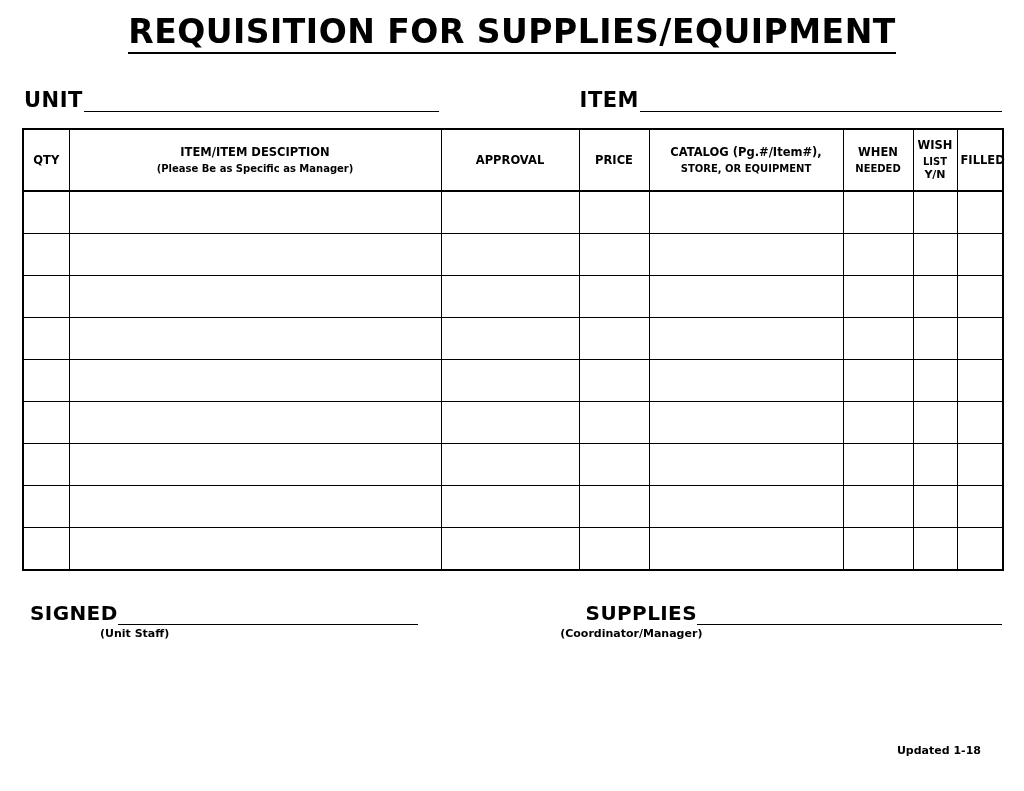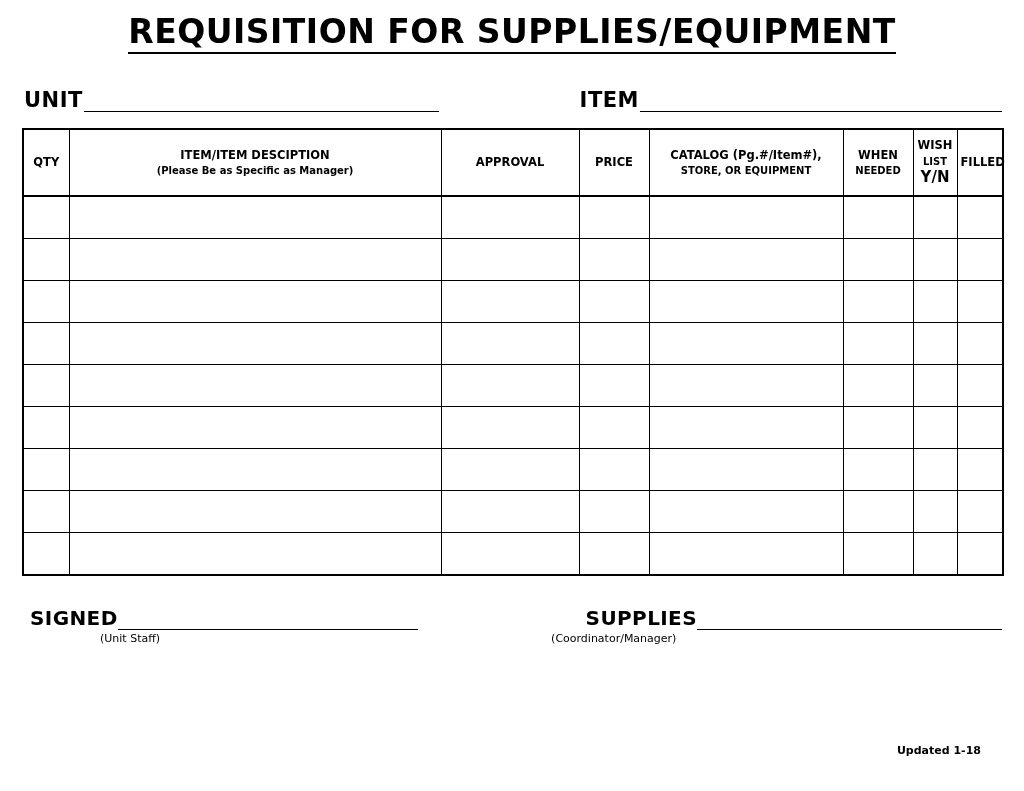--- a/index.html
+++ b/index.html
@@ -89,21 +89,21 @@
   }
   table.req thead th.outer-top { border-top: 2px solid #000; }
   .th-sub {
     display: block;
     font-size: 10px;
     font-weight: 700;
     margin-top: 3px;
   }
   .th-small {
     display: block;
-    font-size: 15px;
+    font-size: 11px;
     font-weight: 700;
   }
   table.req tbody td {
     height: 41px;
   }
   
   col.c-qty      { width: 46px; }
   col.c-item     { width: 372px; }
   col.c-purpose  { width: 138px; }
   col.c-price    { width: 70px; }
@@ -149,21 +149,21 @@
   .sig-signed .rule  { width: 300px; }
   .sig-approved .rule { width: 305px; }
   .sig-gap { flex: 1; }
 
   .caption-row {
     padding: 0 22px 0 30px;
     display: flex;
     position: relative;
     margin-top: 2px;
     font-size: 11px;
-    font-weight: 400;
+    font-weight: 700;
   }
   .cap-unit { margin-left: 70px; }
   .cap-coord { margin-left: 391px; }
 
   .updated {
     position: absolute;
     right: 43px;
     bottom: 34px;
     font-size: 11px;
     font-weight: 700;

